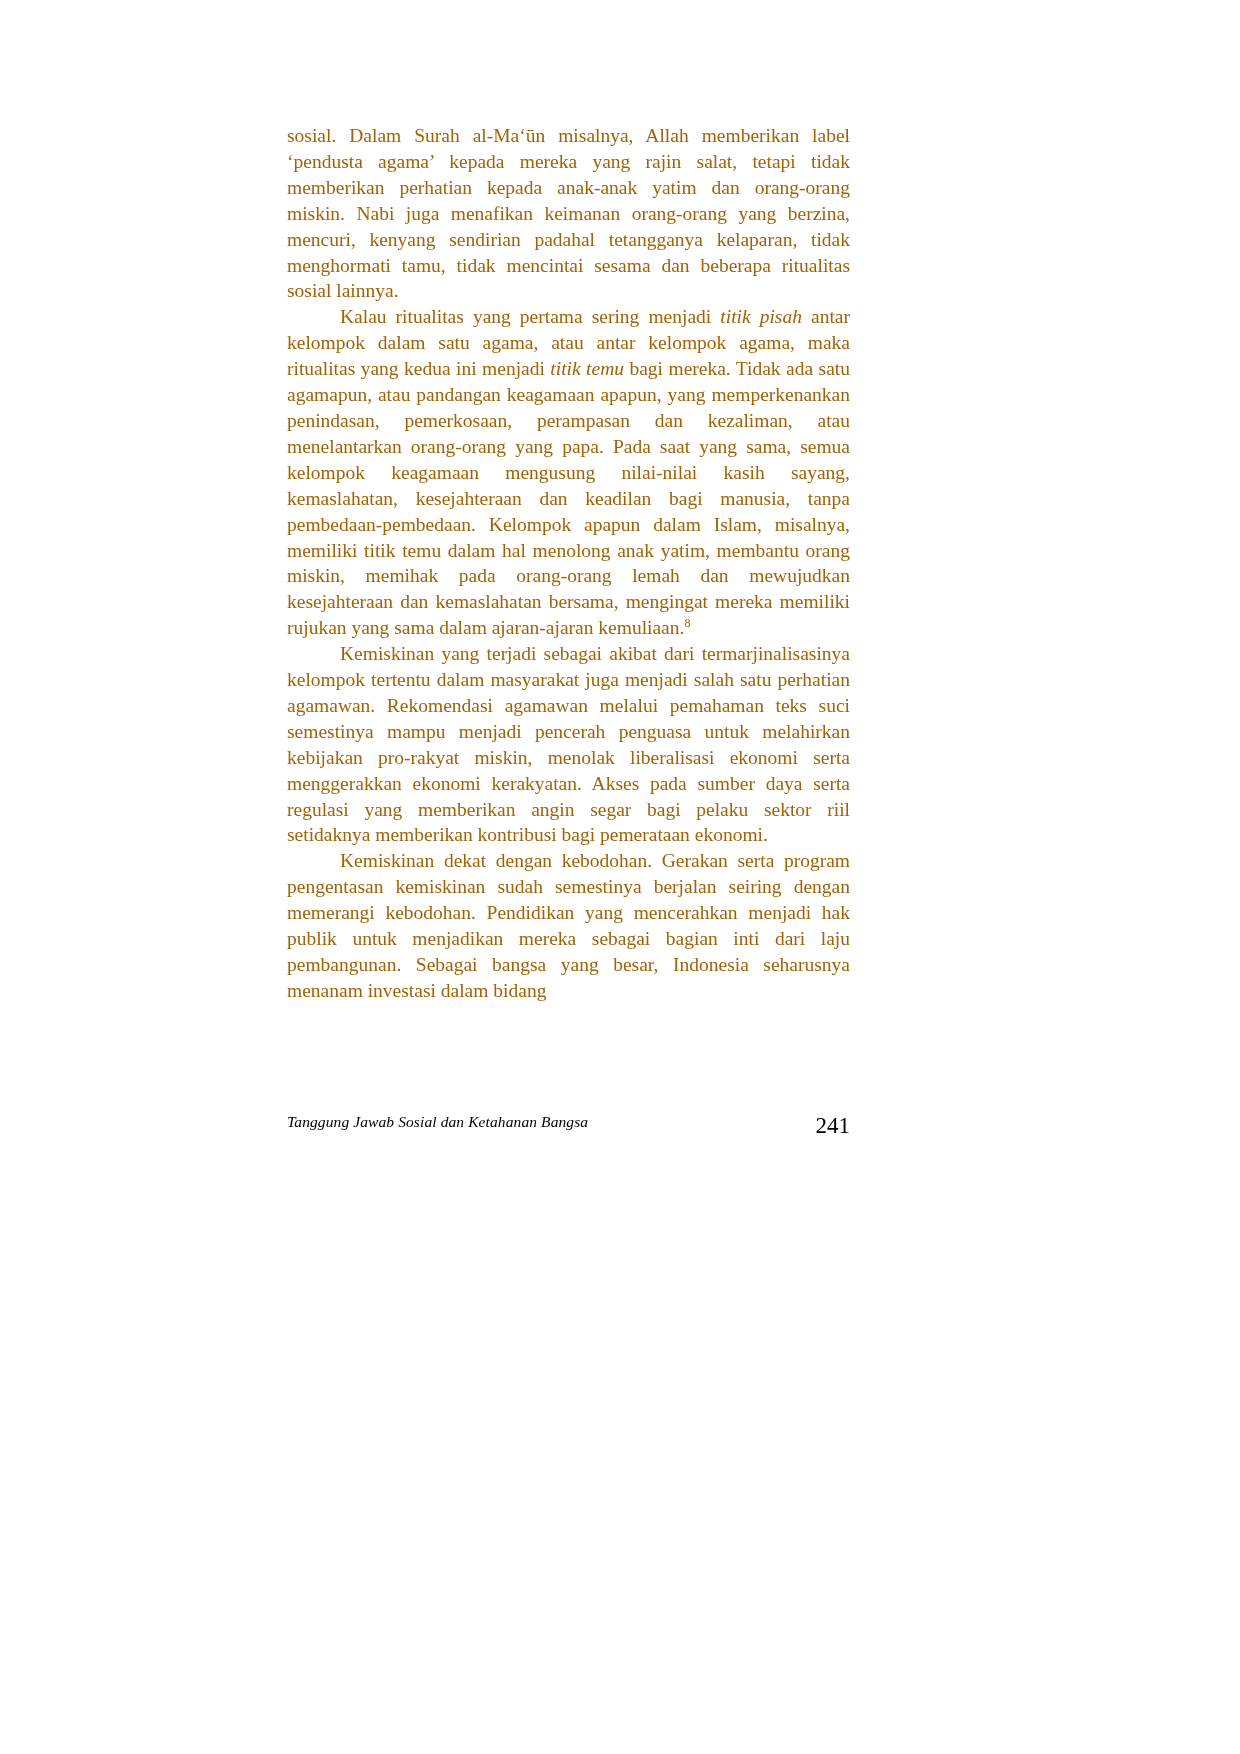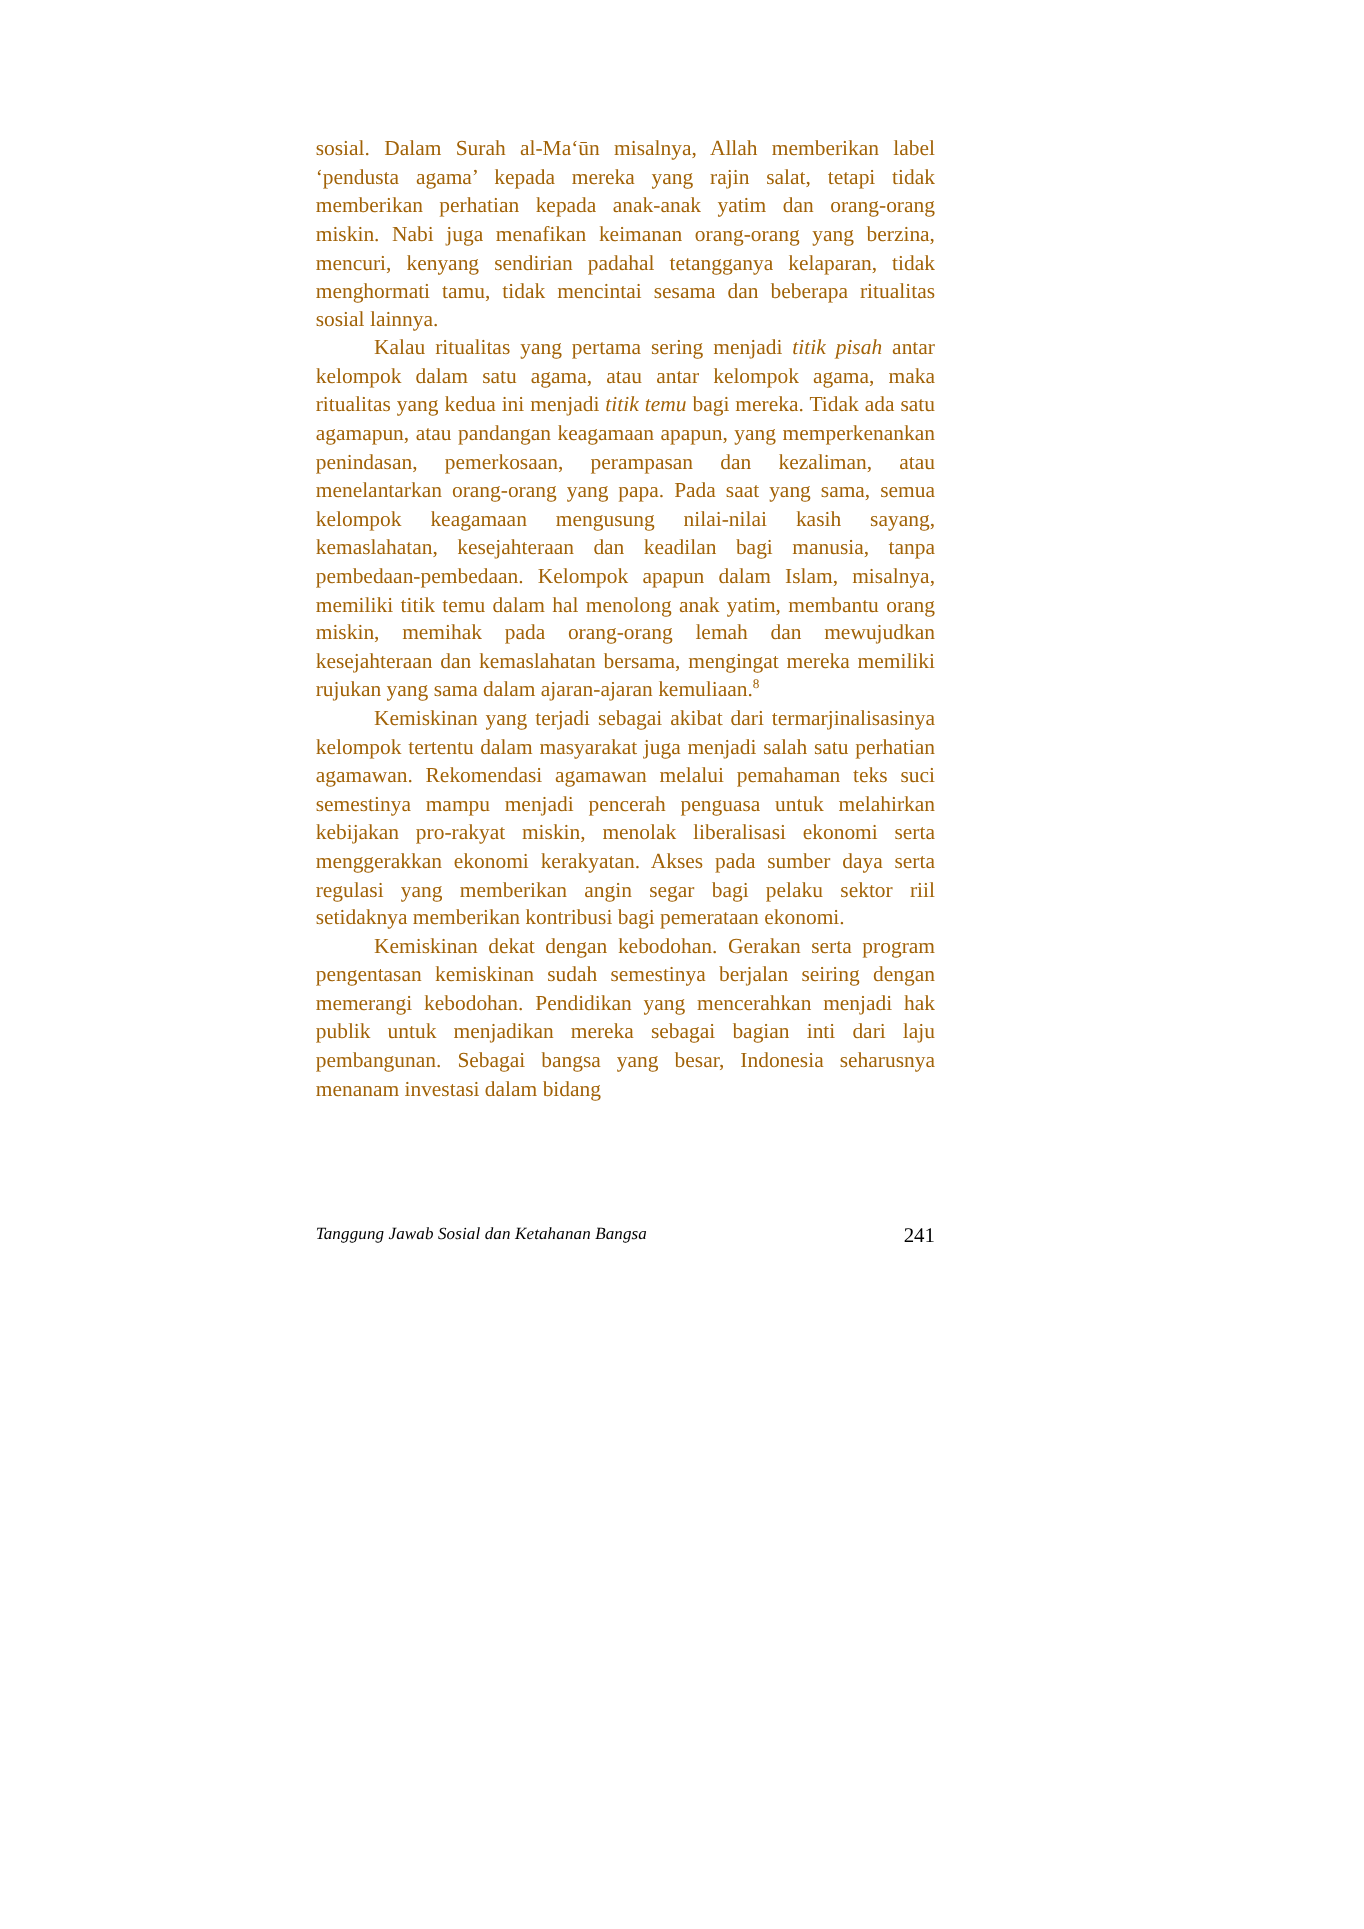--- a/index.html
+++ b/index.html
@@ -59,21 +59,21 @@
     justify-content: space-between;
     align-items: flex-start;
     color: #000000;
   }
   .footer .running-title {
     font-style: italic;
     font-size: 15.5px;
     letter-spacing: 0.1px;
   }
   .footer .page-number {
-    font-size: 19px;
+    font-size: 23px;
     margin-left: 48px;
   }
 </style>
 </head>
 <body>
 
 <div class="page">
 
   <div class="text-block">
 

